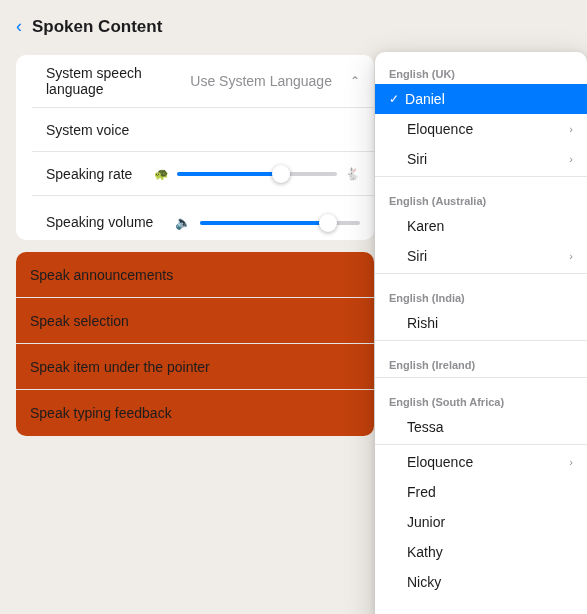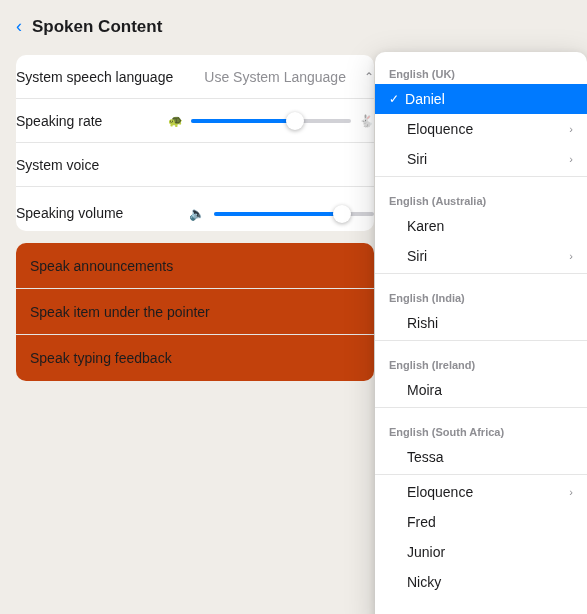--- a/index.html
+++ b/index.html
@@ -49,24 +49,25 @@
     .settings-section {
       background: #ffffff;
       border-radius: 10px;
       margin: 6px 16px 12px 16px;
       overflow: hidden;
     }
 
     .setting-row {
       display: flex;
       align-items: center;
-      padding: 10px 0;
+      padding: 10px 14px;
       min-height: 44px;
       border-bottom: 1px solid #e5e5e5;
       position: relative;
+      margin-left: 16px;
     }
 
     .setting-row:last-child {
       border-bottom: none;
       align-items: flex-end;
     }
 
     .setting-label {
       font-size: 14px;
       color: #1c1c1e;
@@ -222,52 +223,55 @@
 
     <div class="setting-row">
       <span class="setting-label">System speech language</span>
       <span class="setting-value">
         <span>Use System Language</span>
         <span class="chevron-up">⌃</span>
       </span>
     </div>
 
     <div class="setting-row">
+      <span class="setting-label">System voice</span>
+    </div>
+
+    <div class="setting-row">
       <span class="setting-label">Speaking rate</span>
       <div class="slider-container">
         <span class="slider-icon">🐢</span>
         <div class="slider-track" style="position:relative;">
           <div class="slider-fill" style="width: 65%;"></div>
           <div class="slider-thumb" style="left: 65%;"></div>
         </div>
         <span class="slider-icon">🐇</span>
       </div>
     </div>
 
     <div class="setting-row">
-      <span class="setting-label">System voice</span>
-    </div>
-
-    <div class="setting-row">
       <span class="setting-label">Speaking volume</span>
       <div class="slider-container">
         <span class="volume-icon">🔈</span>
         <div class="slider-track" style="position:relative;">
           <div class="slider-fill" style="width: 80%;"></div>
           <div class="slider-thumb" style="left: 80%;"></div>
         </div>
       </div>
     </div>
   </div>
 
   <div class="speak-section">
     <div class="speak-row">
       <span class="speak-label">Speak announcements</span>
     </div>
     <div class="speak-row">
+      <span class="speak-label">Speak selection</span>
+    </div>
+    <div class="speak-row">
       <span class="speak-label">Speak item under the pointer</span>
     </div>
     <div class="speak-row">
       <span class="speak-label">Speak typing feedback</span>
     </div>
   </div>
 </div>
 
 <div class="dropdown-overlay" id="dropdown">
     <div class="dropdown-group-label">English (UK)</div>
@@ -297,24 +301,20 @@
       <span class="sub-arrow">›</span>
     </div>
     <div class="dropdown-divider"></div>
     <div class="dropdown-group-label">English (India)</div>
     <div class="dropdown-item">
       <span style="width:18px;display:inline-block;"></span>
       <span>Rishi</span>
     </div>
     <div class="dropdown-divider"></div>
     <div class="dropdown-group-label">English (Ireland)</div>
-    <div class="dropdown-item">
-      <span style="width:18px;display:inline-block;"></span>
-      <span>Moira</span>
-    </div>
     <div class="dropdown-divider"></div>
     <div class="dropdown-group-label">English (South Africa)</div>
     <div class="dropdown-item">
       <span style="width:18px;display:inline-block;"></span>
       <span>Tessa</span>
     </div>
     <div class="dropdown-divider"></div>
     <div class="dropdown-item">
       <span style="width:18px;display:inline-block;"></span>
       <span>Eloquence</span>
@@ -323,18 +323,22 @@
     <div class="dropdown-item">
       <span style="width:18px;display:inline-block;"></span>
       <span>Fred</span>
     </div>
     <div class="dropdown-item">
       <span style="width:18px;display:inline-block;"></span>
       <span>Junior</span>
     </div>
     <div class="dropdown-item">
       <span style="width:18px;display:inline-block;"></span>
+      <span>Kathy</span>
+    </div>
+    <div class="dropdown-item">
+      <span style="width:18px;display:inline-block;"></span>
       <span>Nicky</span>
     </div>
     <div class="dropdown-item">
       <span style="width:18px;display:inline-block;"></span>
     </div>
   </div>
 
 </body></html>

